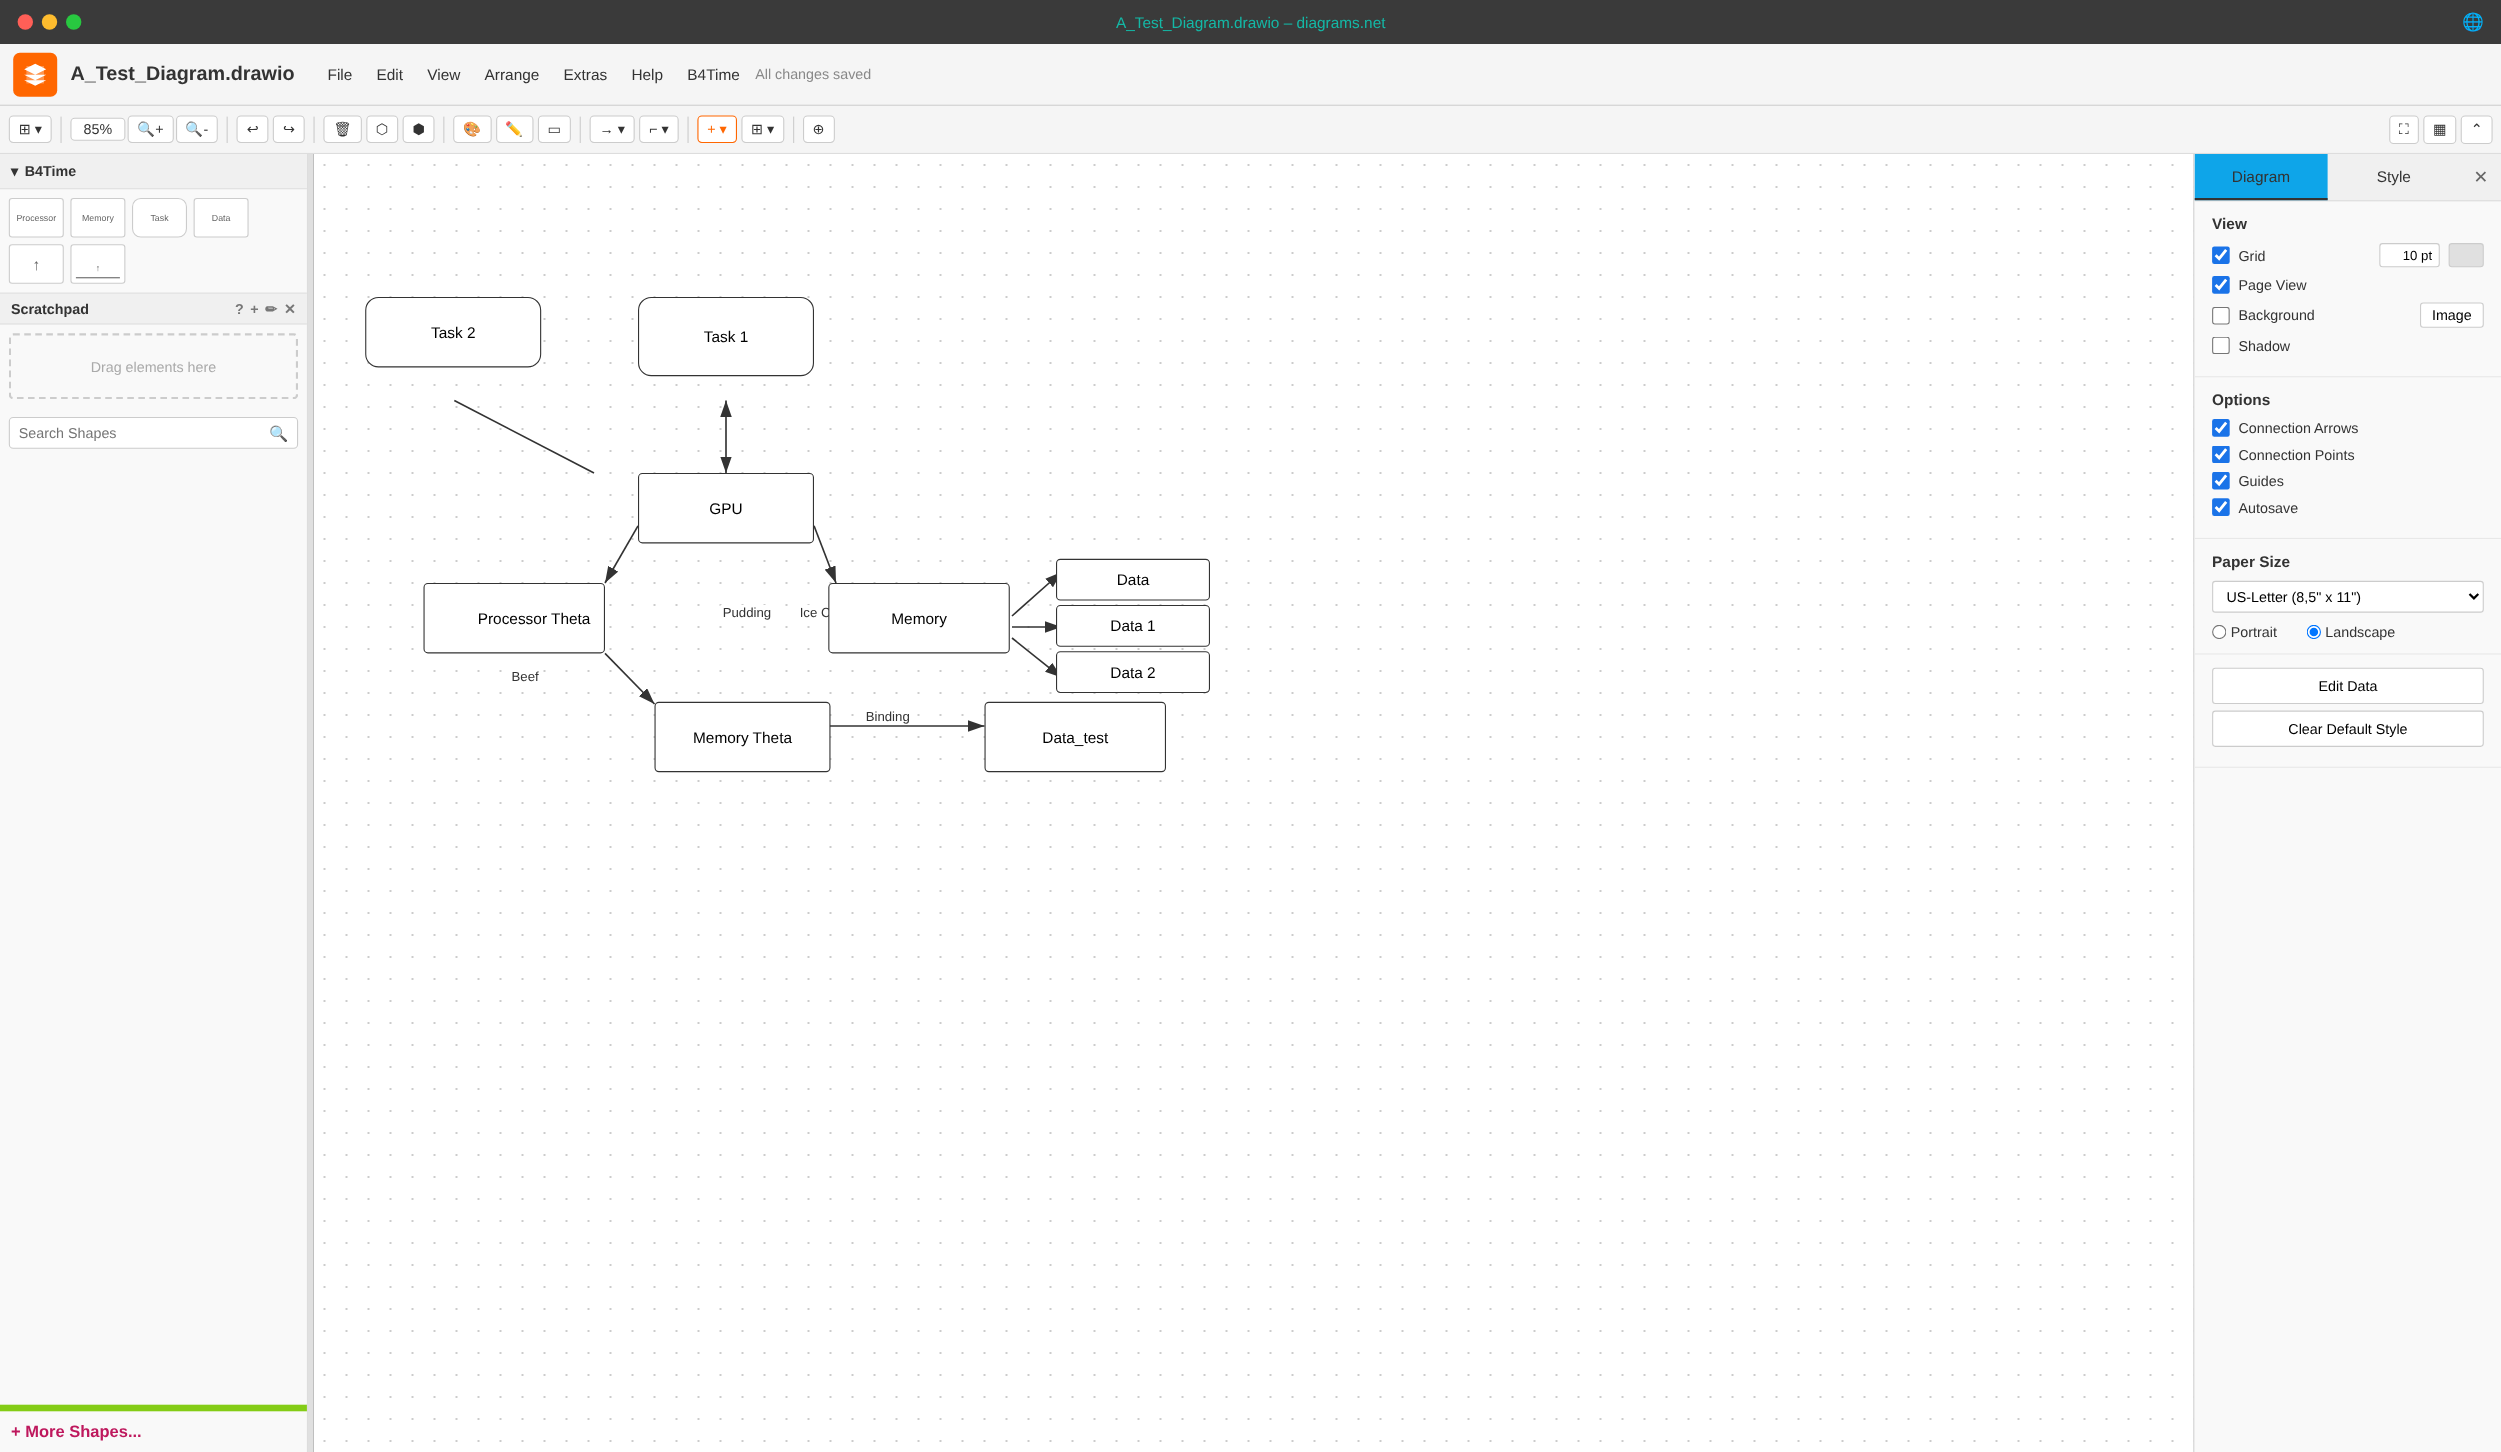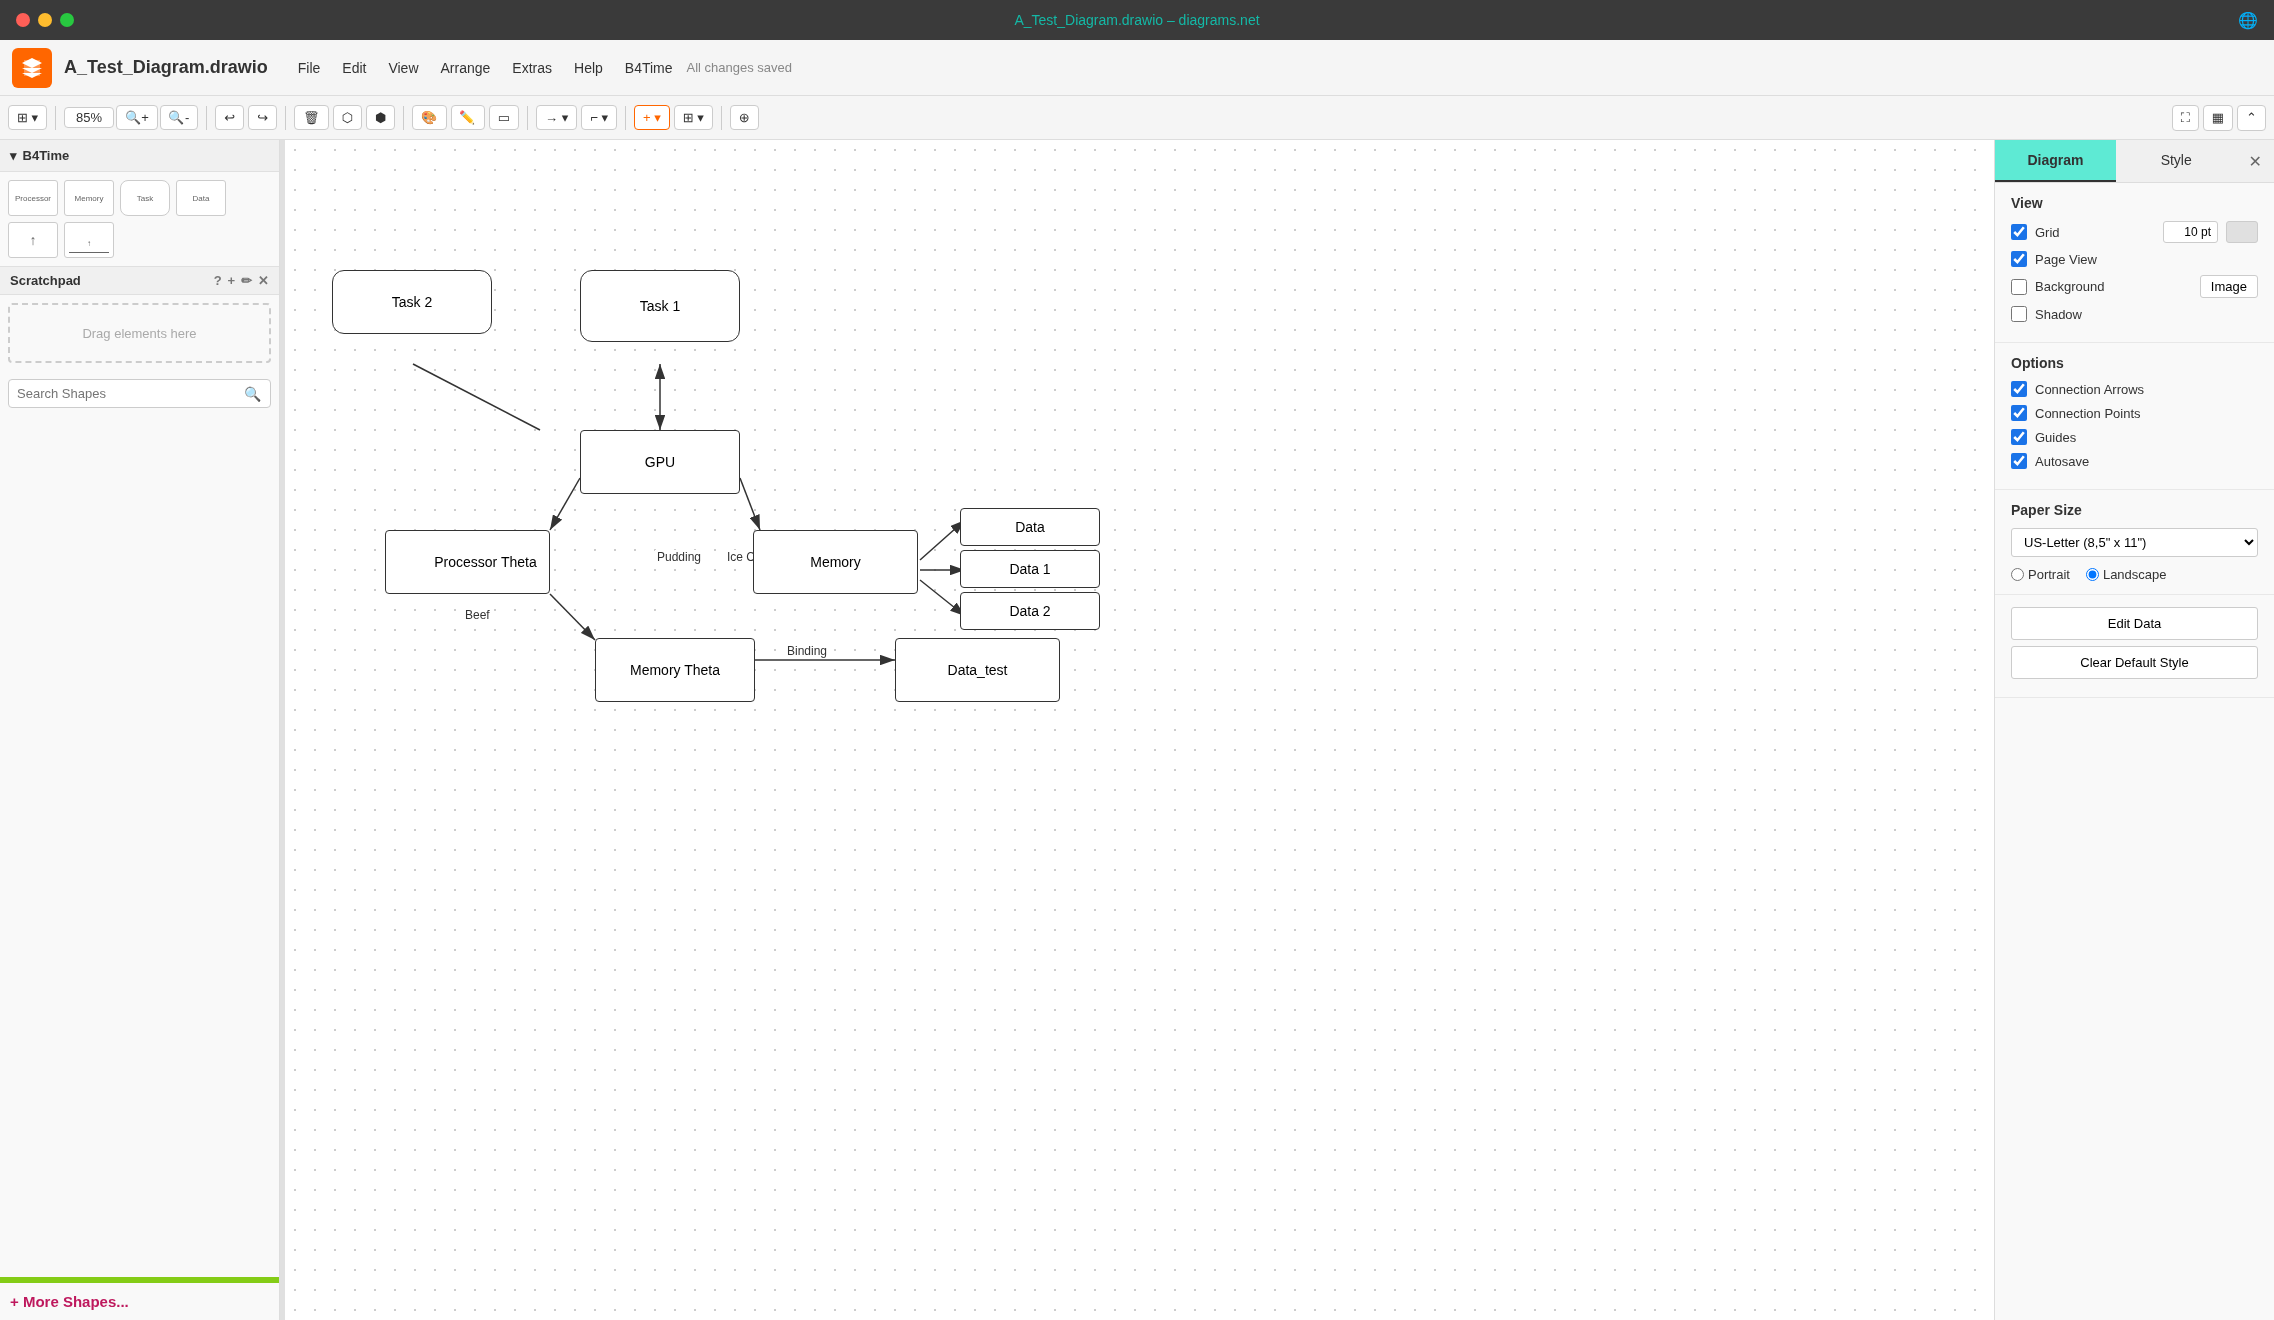--- a/index.html
+++ b/index.html
@@ -224,23 +224,23 @@
     }
     .panel-tab {
       flex: 1;
       padding: 12px 8px;
       text-align: center;
       cursor: pointer;
       font-size: 14px;
       border-bottom: 2px solid transparent;
     }
     .panel-tab.active {
-      background: #5eead4;
+      background: #0ea5e9;
       border-bottom: 2px solid #333;
-      font-weight: bold;
+      font-weight: normal;
     }
     .panel-close {
       padding: 10px 12px;
       cursor: pointer;
       color: #666;
       font-size: 16px;
       display: flex;
       align-items: center;
     }
 
@@ -290,21 +290,21 @@
 
     .select-full {
       width: 100%;
       border: 1px solid #ccc;
       border-radius: 3px;
       padding: 5px 8px;
       font-size: 13px;
       background: white;
       cursor: pointer;
     }
-    .radio-group { display: flex; gap: 16px; align-items: center; }
+    .radio-group { display: flex; gap: 27px; align-items: center; }
     .radio-label { display: flex; align-items: center; gap: 4px; font-size: 13px; cursor: pointer; }
 
     .panel-btn {
       width: 100%;
       padding: 8px;
       border: 1px solid #ccc;
       background: white;
       border-radius: 3px;
       cursor: pointer;
       font-size: 13px;

